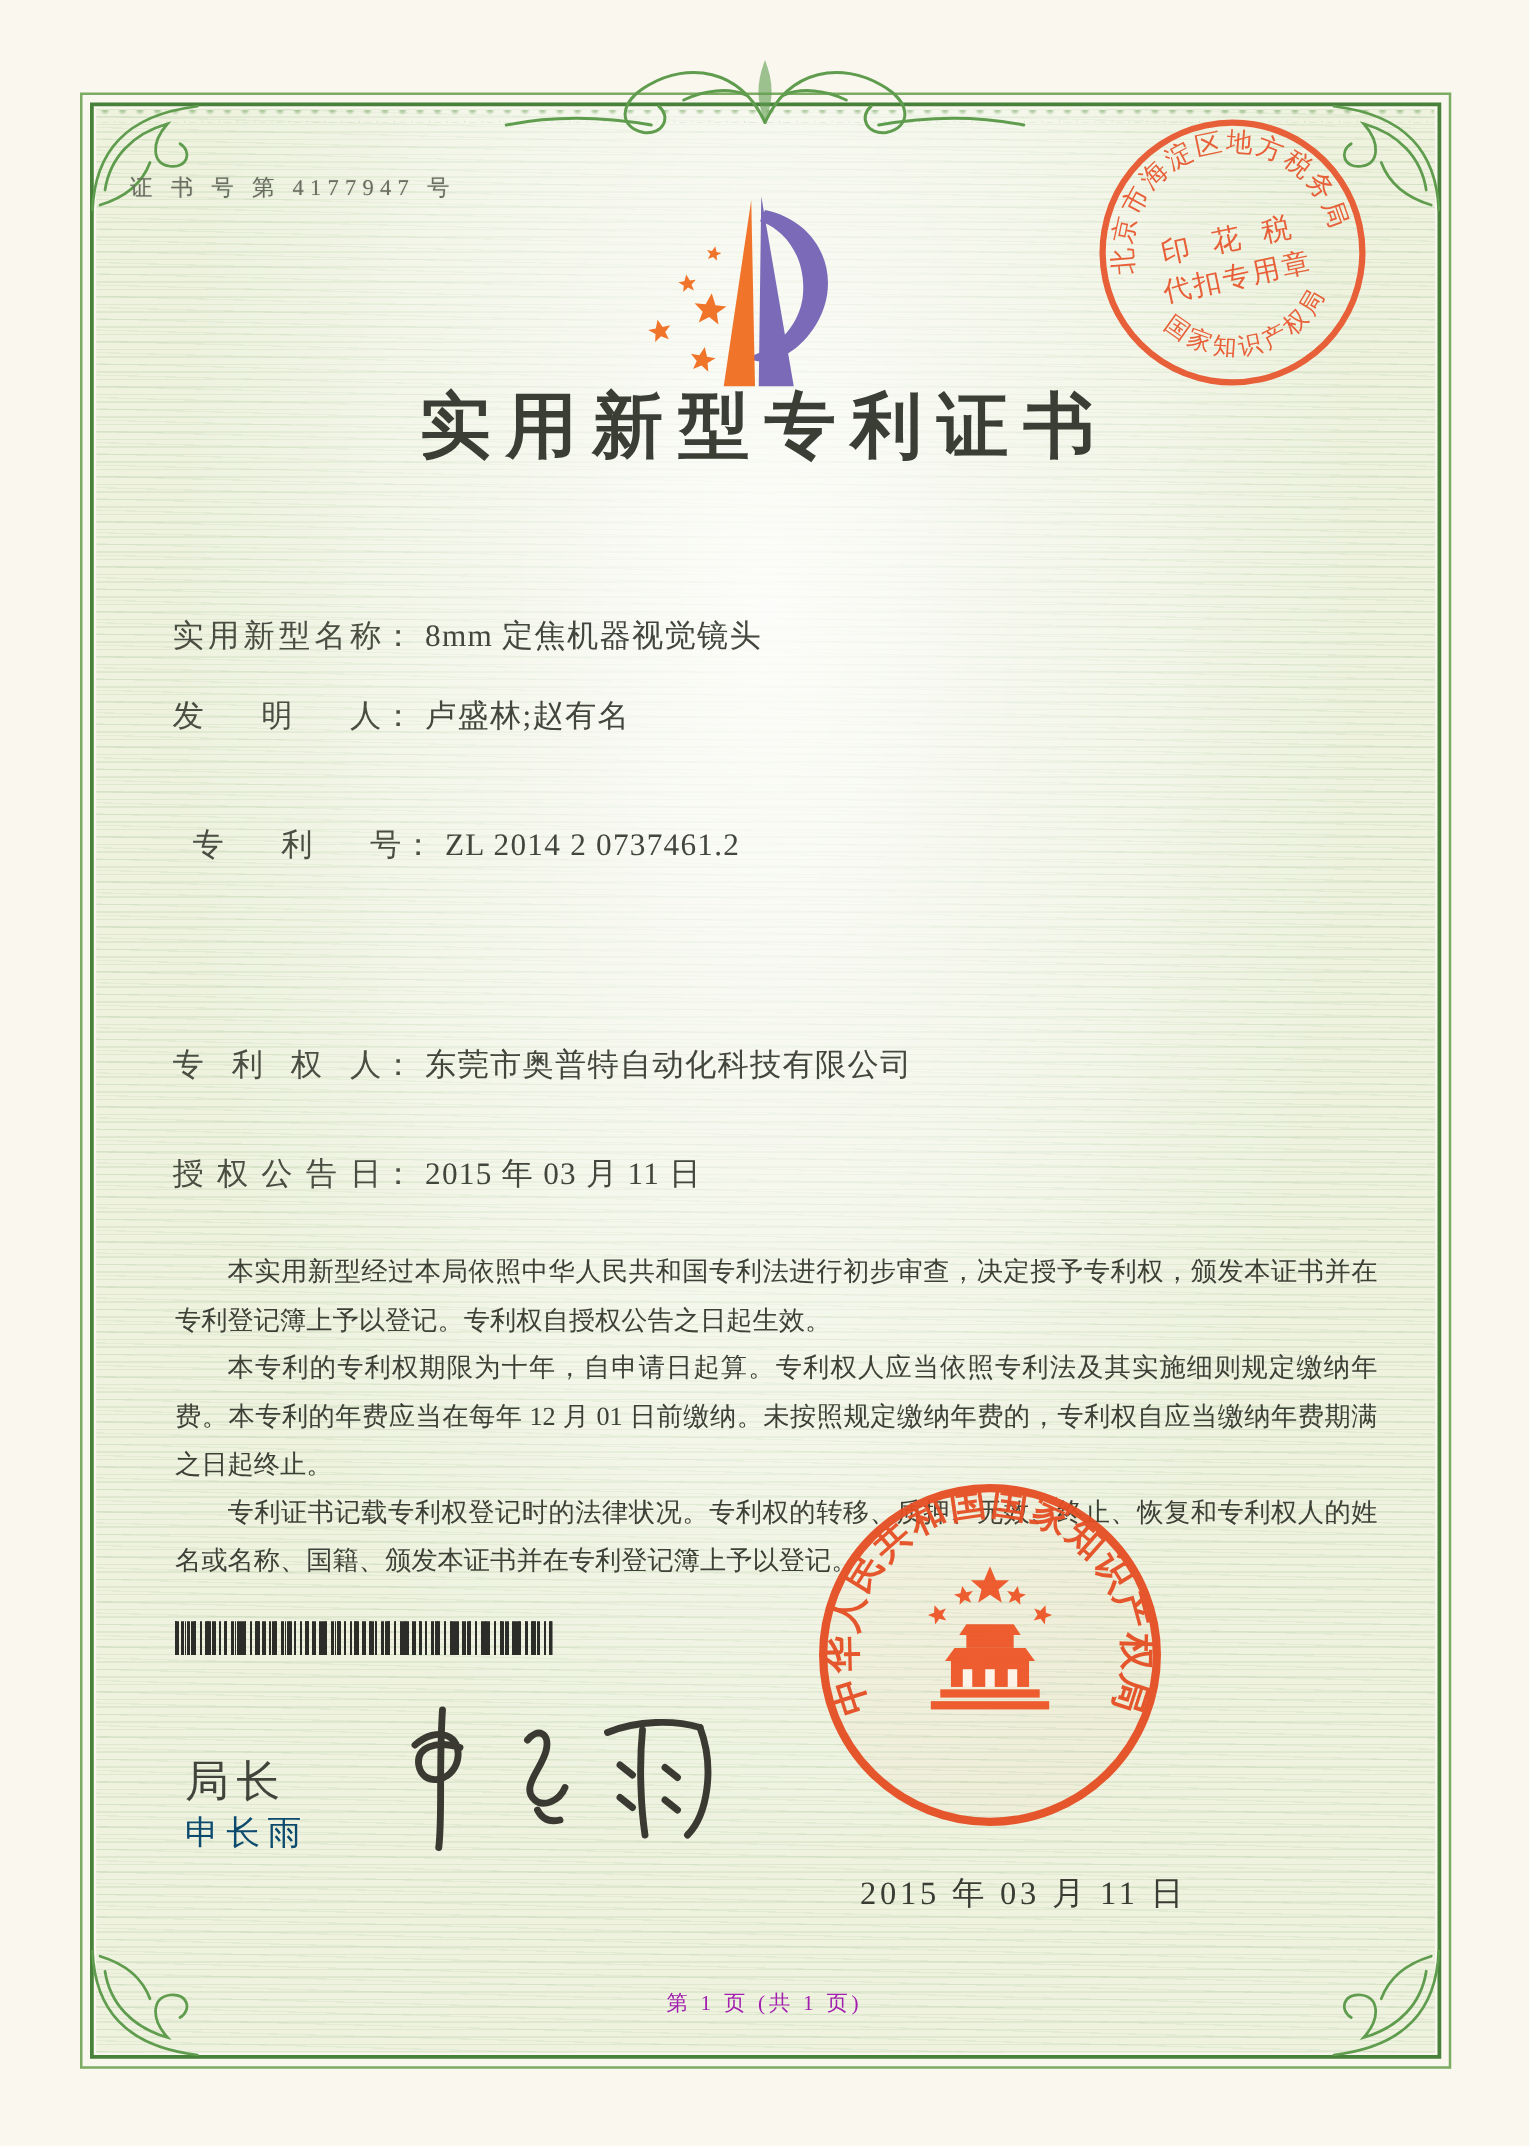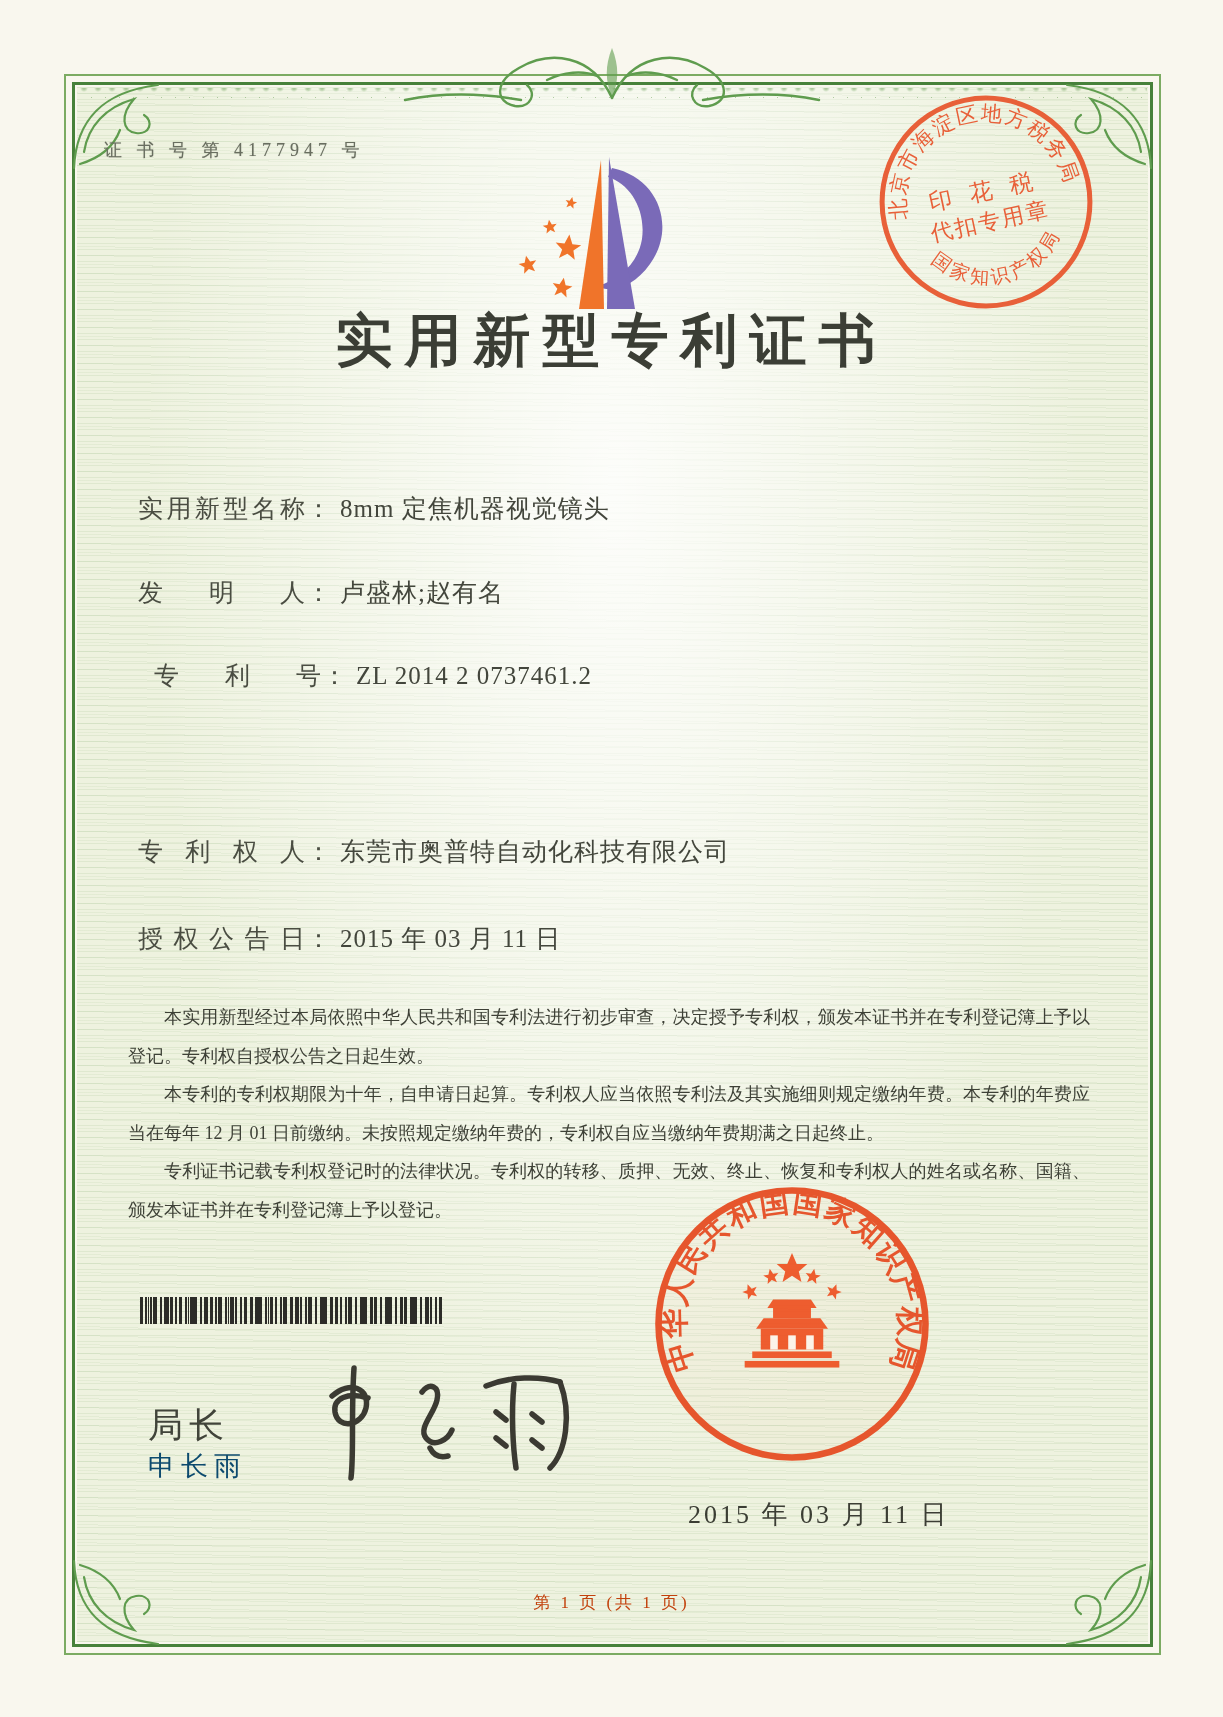--- a/index.html
+++ b/index.html
@@ -44,41 +44,41 @@
   .title{position:absolute;top:303px;left:0;width:100%;text-align:center;
     font-size:57px;font-weight:700;letter-spacing:12px;color:#3b3e35;}
 
   
   .field{position:absolute;left:138px;font-size:25px;color:#4a4d42;
     letter-spacing:1px;white-space:nowrap;}
   .f-label{display:inline-block;width:168px;text-align:justify;text-align-last:justify;
     vertical-align:top;}
   .f-colon{display:inline-block;margin-right:8px;}
   .f-value{display:inline-block;color:#43463c;}
-  .f1{top:492px;} .f2{top:576px;} .f3{top:659px;margin-left:16px;}
+  .f1{top:492px;} .f2{top:556px;} .f3{top:659px;margin-left:16px;}
   .f4{top:742px;} .f5{top:835px;} .f6{top:922px;}
 
   
-  .body-text{position:absolute;top:998px;left:128px;width:962px;
-    font-size:18px;line-height:38.5px;text-align:justify;color:#3d4036;}
+  .body-text{position:absolute;top:998px;left:140px;width:962px;
+    font-size:21px;line-height:38.5px;text-align:justify;color:#3d4036;}
   .body-text p{margin:0;text-indent:2em;}
 
   
   .barcode{position:absolute;top:1297px;left:140px;width:302px;height:27px;
     background:
       repeating-linear-gradient(90deg,#2c2c28 0 2px,transparent 2px 5px),
       repeating-linear-gradient(90deg,#2c2c28 0 1px,transparent 1px 8px),
       repeating-linear-gradient(90deg,#2c2c28 0 3px,transparent 3px 13px);}
   .sig-role{position:absolute;top:1402px;left:148px;font-size:35px;letter-spacing:6px;color:#41443a;}
   .sig-name{position:absolute;top:1448px;left:148px;font-size:27px;letter-spacing:6px;color:#0c4a6e;}
   .sig-script{position:absolute;top:1352px;left:318px;width:280px;height:148px;}
   .seal{position:absolute;top:1182px;left:650px;width:284px;height:284px;opacity:.95;}
   .seal-date{position:absolute;top:1497px;left:688px;font-size:26px;letter-spacing:3px;color:#3b3d34;}
   .footer{position:absolute;top:1591px;left:0;width:100%;text-align:center;
-    font-size:17px;letter-spacing:3px;color:#c2410c;}
+    font-size:17px;letter-spacing:3px;color:#a21caf;}
 
   svg text{font-family:"Liberation Serif","DejaVu Serif",serif;}
 </style>
 </head>
 <body>
 
 <div class="page">
 
   <div class="inner-paper"></div>
   <div class="frame-outer"></div>

